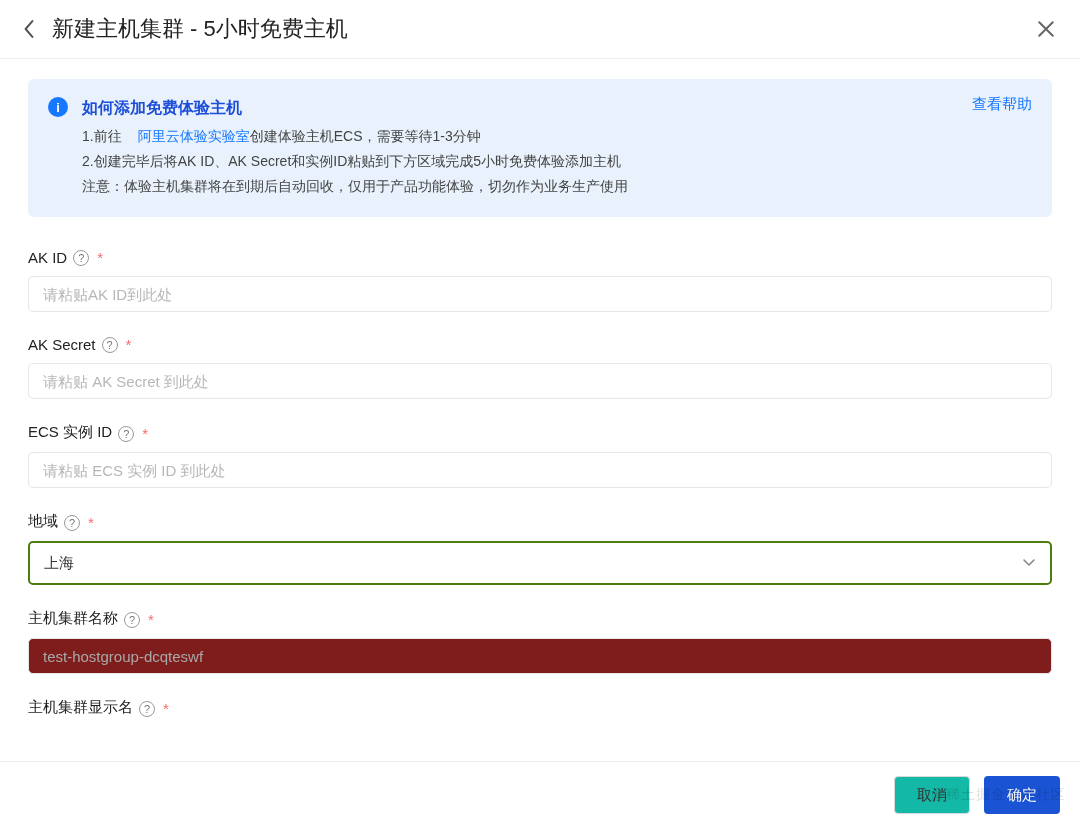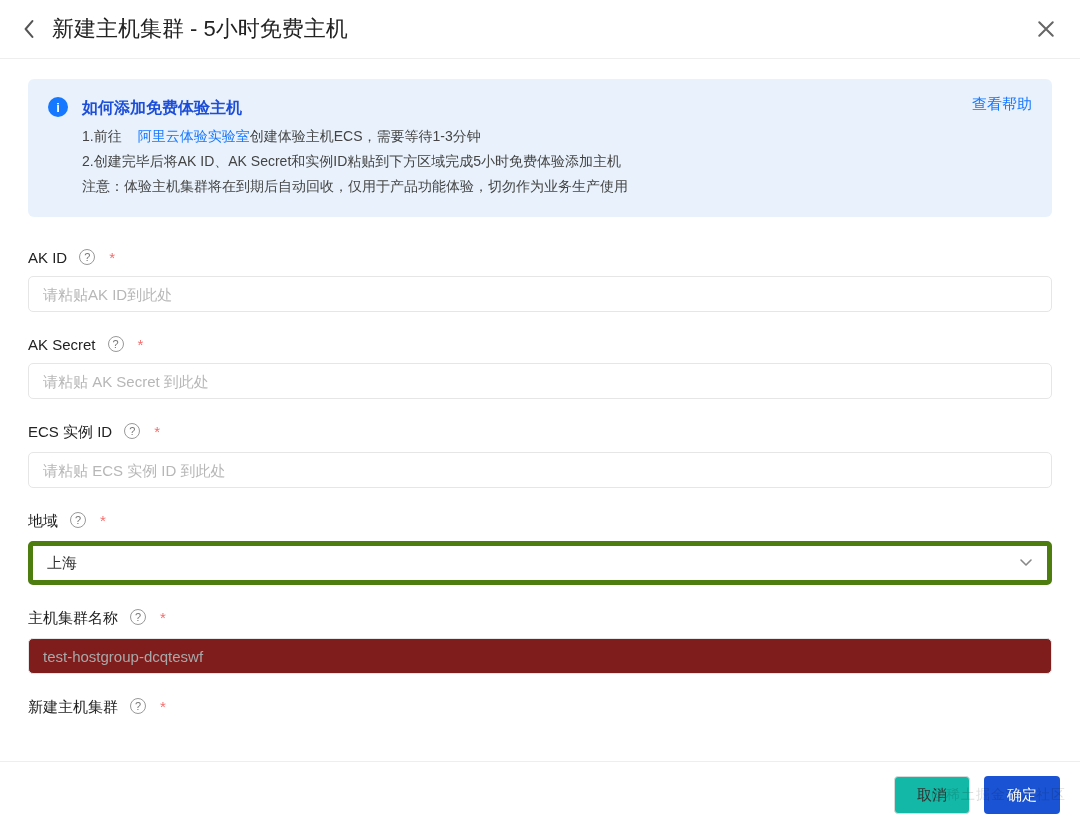--- a/index.html
+++ b/index.html
@@ -84,25 +84,25 @@
     color: #1677ff;
     font-size: 15px;
     font-weight: 400;
     cursor: pointer;
     margin-left: 16px;
     flex-shrink: 0;
   }
   .form-group { margin-bottom: 24px; }
   .form-label {
     display: flex;
-    align-items: flex-start;
+    align-items: flex-end;
     font-size: 15px;
     color: #222;
     margin-bottom: 10px;
-    gap: 12px;
+    gap: 6px;
   }
   .help-icon {
     width: 16px;
     height: 16px;
     border: 1px solid #999;
     border-radius: 50%;
     display: inline-flex;
     align-items: center;
     justify-content: center;
     font-size: 11px;
@@ -123,21 +123,21 @@
   }
   .form-input::placeholder { color: #b7b7b7; }
   .form-input:disabled {
     background: #7f1d1d;
     color: #a8a8a8;
     cursor: not-allowed;
   }
   .form-select {
     width: 100%;
     height: 44px;
-    border: 5px solid #4d7c0f;
+    border: 2px solid #4d7c0f;
     border-radius: 5px;
     padding: 0 14px;
     font-size: 15px;
     color: #333;
     display: flex;
     align-items: center;
     justify-content: space-between;
     cursor: pointer;
     background: #fff;
   }
@@ -253,21 +253,21 @@
       <div class="form-label">
         <span>主机集群名称</span>
         <span class="help-icon">?</span>
         <span class="required">*</span>
       </div>
       <input class="form-input" type="text" disabled="" value="test-hostgroup-dcqteswf" style="">
     </div>
 
     <div class="form-group">
       <div class="form-label">
-        <span>新建主机集群</span>
+        <span>主机集群显示名</span>
         <span class="help-icon">?</span>
         <span class="required">*</span>
       </div>
     </div>
 
   </div>
 
   <div class="modal-footer">
     <button class="btn btn-default">取消</button>
     <button class="btn btn-primary">确定</button>

